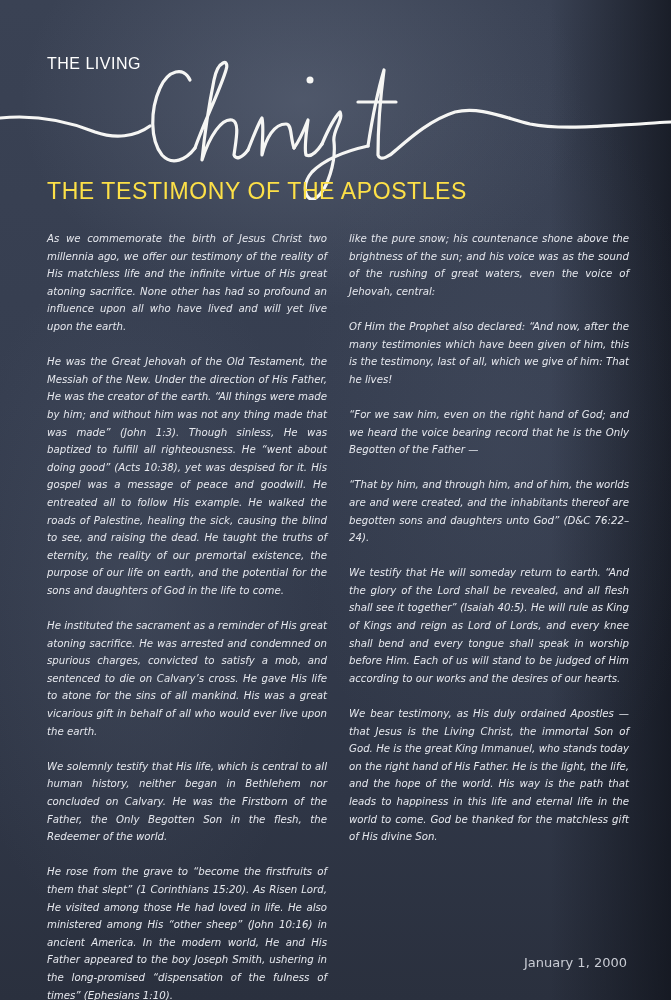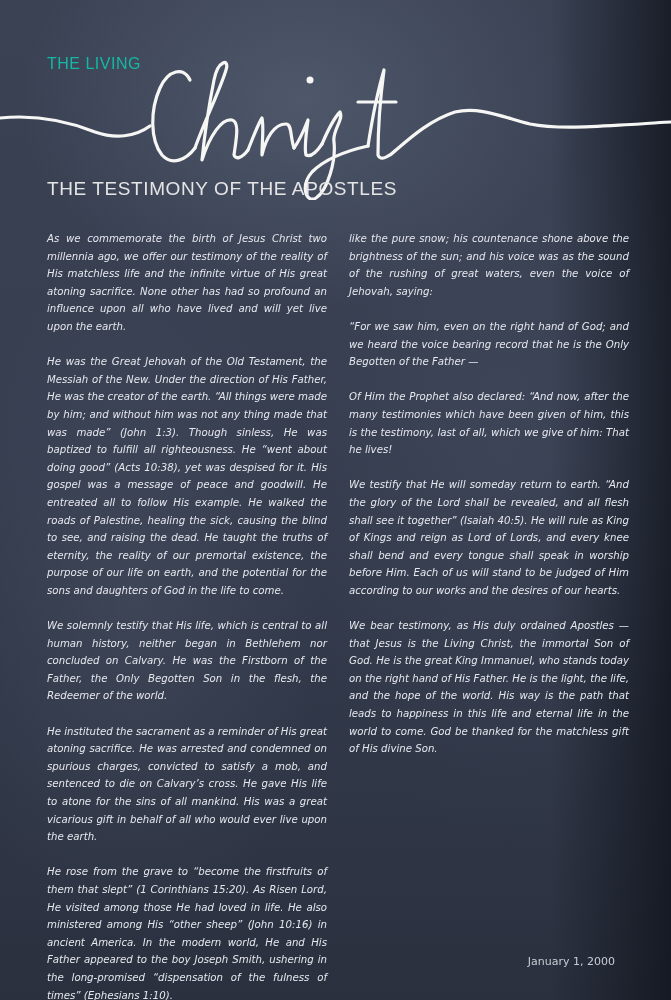--- a/index.html
+++ b/index.html
@@ -12,40 +12,40 @@
     position:absolute; inset:0;
     background:
       radial-gradient(ellipse 60% 30% at 45% 10%, rgba(120,130,150,0.35), rgba(0,0,0,0) 70%),
       radial-gradient(ellipse 40% 50% at 20% 60%, rgba(110,120,140,0.18), rgba(0,0,0,0) 70%),
       radial-gradient(ellipse 45% 55% at 75% 45%, rgba(100,110,130,0.15), rgba(0,0,0,0) 70%),
       linear-gradient(90deg, rgba(0,0,0,0) 0%, rgba(0,0,0,0) 82%, rgba(15,18,26,0.75) 100%),
       linear-gradient(180deg, #3a4254 0%, #363e50 40%, #2f3646 80%, #2a303e 100%);
   }
   .title-small {
     position:absolute; left:47px; top:55px;
-    color:#14b8a6; font-size:16px; letter-spacing:0.5px;
+    color:#ffffff; font-size:16px; letter-spacing:0.5px;
     font-family:"Liberation Sans", sans-serif;
   }
   .swirl { position:absolute; left:0; top:0; width:671px; height:200px; }
   .subtitle {
     position:absolute; left:47px; top:178px;
-    color:#e5e5e5; font-size:19px; letter-spacing:0.6px;
+    color:#fde047; font-size:23px; letter-spacing:0.6px;
     font-family:"Liberation Sans", sans-serif;
   }
   .col {
     position:absolute; top:230px; width:280px;
     color:#e6e8ee; font-size:10.2px; line-height:17.6px;
     text-align:justify;
   }
   .col.left { left:47px; }
   .col.right { left:349px; }
   .col p { margin:0 0 17.6px 0;font-style:italic; }
   .date {
-    position:absolute; right:56px; top:955px;
-    color:#c9ccd4; font-size:11px;
+    position:absolute; right:44px; top:955px;
+    color:#c9ccd4; font-size:13px;
   }
 </style>
 </head>
 <body>
 
 <div class="bg"></div>
 
 <div class="title-small">THE LIVING</div>
 
 <svg class="swirl" viewBox="0 0 671 200" xmlns="http://www.w3.org/2000/svg">
@@ -67,27 +67,28 @@
     <path d="M358,102 L396,102"></path>
   </g>
   <circle cx="310" cy="80" r="3.5" fill="#f6f6f4"></circle>
 </svg>
 
 <div class="subtitle">THE TESTIMONY OF THE APOSTLES</div>
 
 <div class="col left">
   <p>As we commemorate the birth of Jesus Christ two millennia ago, we offer our testimony of the reality of His matchless life and the infinite virtue of His great atoning sacrifice. None other has had so profound an influence upon all who have lived and will yet live upon the earth.</p>
   <p>He was the Great Jehovah of the Old Testament, the Messiah of the New. Under the direction of His Father, He was the creator of the earth. “All things were made by him; and without him was not any thing made that was made” (John 1:3). Though sinless, He was baptized to fulfill all righteousness. He “went about doing good” (Acts 10:38), yet was despised for it. His gospel was a message of peace and goodwill. He entreated all to follow His example. He walked the roads of Palestine, healing the sick, causing the blind to see, and raising the dead. He taught the truths of eternity, the reality of our premortal existence, the purpose of our life on earth, and the potential for the sons and daughters of God in the life to come.</p>
+  <p>He instituted the sacrament as a reminder of His great atoning sacrifice. He was arrested and condemned on spurious charges, convicted to satisfy a mob, and sentenced to die on Calvary’s cross. He gave His life to atone for the sins of all mankind. His was a great vicarious gift in behalf of all who would ever live upon the earth.</p>
   <p>We solemnly testify that His life, which is central to all human history, neither began in Bethlehem nor concluded on Calvary. He was the Firstborn of the Father, the Only Begotten Son in the flesh, the Redeemer of the world.</p>
-  <p>He instituted the sacrament as a reminder of His great atoning sacrifice. He was arrested and condemned on spurious charges, convicted to satisfy a mob, and sentenced to die on Calvary’s cross. He gave His life to atone for the sins of all mankind. His was a great vicarious gift in behalf of all who would ever live upon the earth.</p>
   <p>He rose from the grave to “become the firstfruits of them that slept” (1 Corinthians 15:20). As Risen Lord, He visited among those He had loved in life. He also ministered among His “other sheep” (John 10:16) in ancient America. In the modern world, He and His Father appeared to the boy Joseph Smith, ushering in the long-promised “dispensation of the fulness of times” (Ephesians 1:10).</p>
 
 </div>
 
 <div class="col right">
-  <p>like the pure snow; his countenance shone above the brightness of the sun; and his voice was as the sound of the rushing of great waters, even the voice of Jehovah, saying:</p>
+  <p>like the pure snow; his countenance shone above the brightness of the sun; and his voice was as the sound of the rushing of great waters, even the voice of Jehovah, central:</p>
+  <p>Of Him the Prophet also declared: “And now, after the many testimonies which have been given of him, this is the testimony, last of all, which we give of him: That he lives!</p>
   <p>“For we saw him, even on the right hand of God; and we heard the voice bearing record that he is the Only Begotten of the Father —</p>
-  <p>Of Him the Prophet also declared: “And now, after the many testimonies which have been given of him, this is the testimony, last of all, which we give of him: That he lives!</p>
+  <p>“That by him, and through him, and of him, the worlds are and were created, and the inhabitants thereof are begotten sons and daughters unto God” (D&amp;C 76:22–24).</p>
   <p>We testify that He will someday return to earth. “And the glory of the Lord shall be revealed, and all flesh shall see it together” (Isaiah 40:5). He will rule as King of Kings and reign as Lord of Lords, and every knee shall bend and every tongue shall speak in worship before Him. Each of us will stand to be judged of Him according to our works and the desires of our hearts.</p>
   <p>We bear testimony, as His duly ordained Apostles — that Jesus is the Living Christ, the immortal Son of God. He is the great King Immanuel, who stands today on the right hand of His Father. He is the light, the life, and the hope of the world. His way is the path that leads to happiness in this life and eternal life in the world to come. God be thanked for the matchless gift of His divine Son.</p>
 </div>
 
 <div class="date">January 1, 2000</div>
 
 </body></html>

